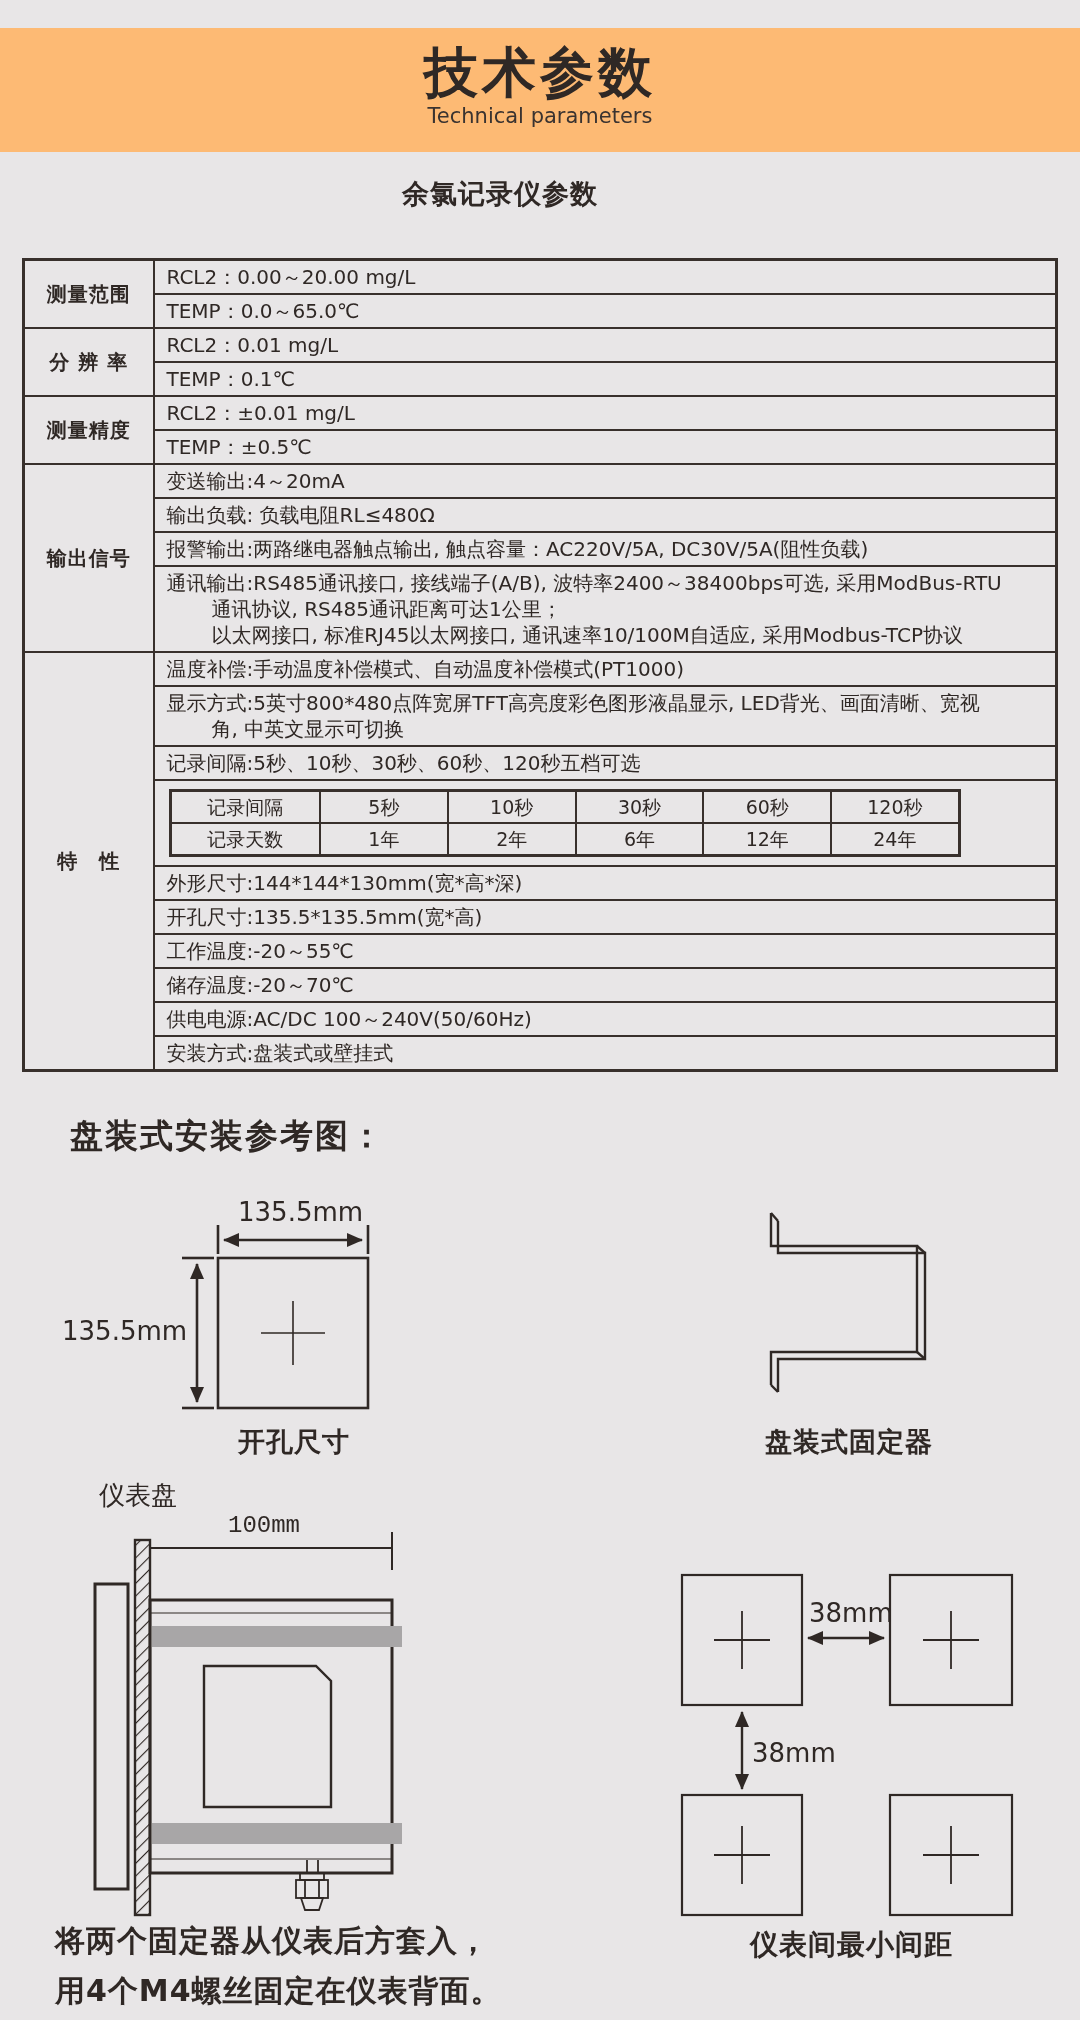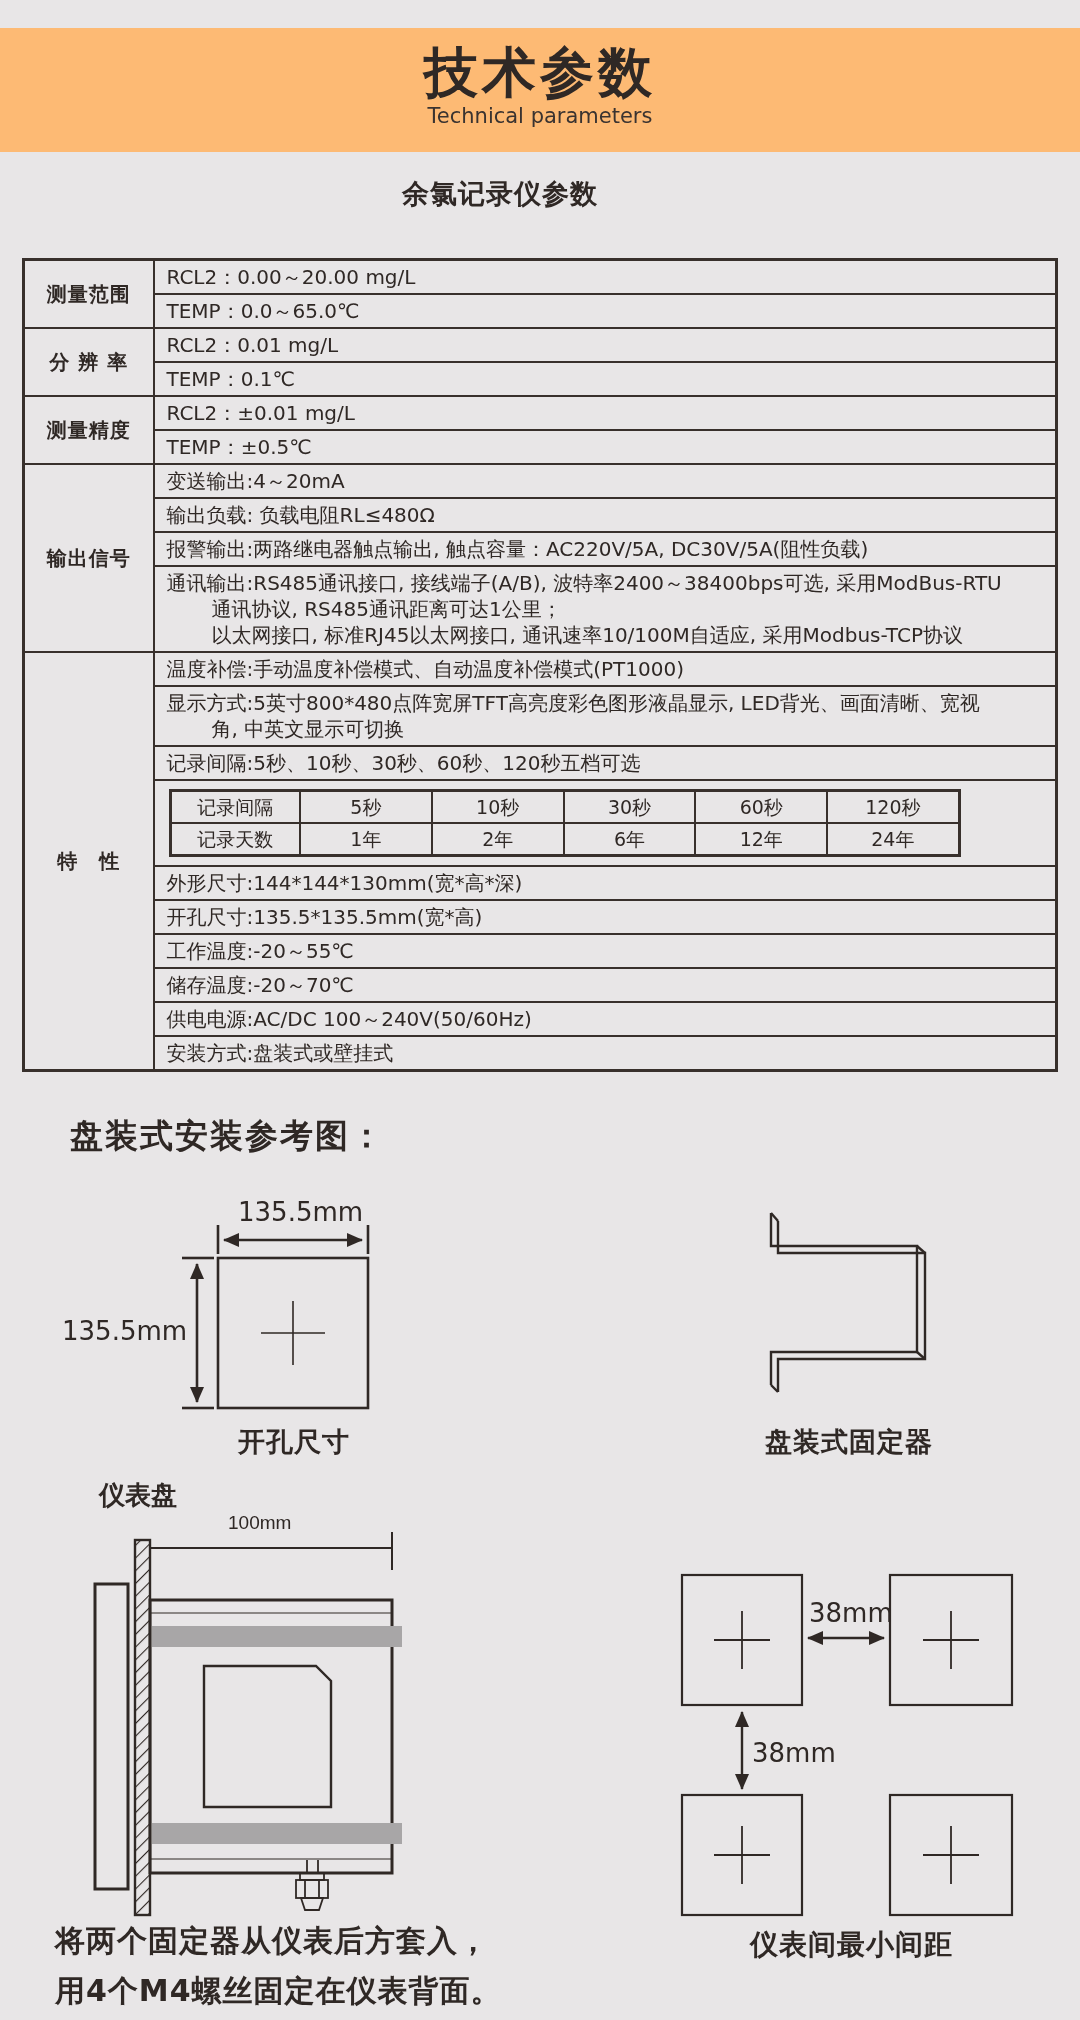--- a/index.html
+++ b/index.html
@@ -42,26 +42,26 @@
   td.val .cont { margin-left:45px; }
   
   table.rec {
     border-collapse:collapse; border:3px solid #38302c;
     width:792px; margin:5px 0 5px 2px; table-layout:fixed;
   }
   table.rec td {
     border:2px solid #38302c; font-size:19px; text-align:center;
     padding:3px 2px; line-height:24px;
   }
-  table.rec td.c0 { width:130px; }
+  table.rec td.c0 { width:150px; }
   
   .abs { position:absolute; white-space:nowrap; }
   .inst-heading { font-size:33px; font-weight:bold; letter-spacing:2px; }
   .dim  { font-size:26px; }
-  .dim-serif { font-size:19px; font-family:Liberation Sans, sans-serif; }
+  .dim-serif { font-size:24px; font-family:Liberation Mono, monospace; }
   .cap  { font-size:27px; font-weight:bold; letter-spacing:1px; }
   .panel-label { font-size:26px; }
   .note { font-size:30px; font-weight:bold; letter-spacing:1px; line-height:38px; }
   svg { position:absolute; left:0; top:1100px; }
 </style>
 </head>
 <body>
 
 <div class="band">
   <h1>技术参数</h1>
@@ -250,19 +250,19 @@
     <line x1="808" y1="1638" x2="884" y2="1638" stroke-width="2.4" marker-start="url(#ah)" marker-end="url(#ah)"></line>
     <line x1="742" y1="1712" x2="742" y2="1789" stroke-width="2.4" marker-start="url(#ah)" marker-end="url(#ah)"></line>
   </g>
 </svg>
 
 <div class="abs inst-heading" style="left:70px; top:1114px;">盘装式安装参考图：</div>
 <div class="abs dim" style="left:238px; top:1197px;">135.5mm</div>
 <div class="abs dim" style="left:62px; top:1316px;">135.5mm</div>
 <div class="abs cap" style="left:238px; top:1424px;">开孔尺寸</div>
 <div class="abs cap" style="left:765px; top:1424px;">盘装式固定器</div>
-<div class="abs panel-label" style="left:99px; top:1478px;font-weight:bold;">仪表盘</div>
+<div class="abs panel-label" style="left:99px; top:1478px;">仪表盘</div>
 <div class="abs dim-serif" style="left:228px; top:1512px;">100mm</div>
 <div class="abs dim" style="left:809px; top:1598px;">38mm</div>
 <div class="abs dim" style="left:752px; top:1738px;">38mm</div>
 <div class="abs cap" style="left:750px; top:1926px; font-size:28px;">仪表间最小间距</div>
 <div class="abs note" style="left:55px; top:1922px;">将两个固定器从仪表后方套入，</div>
 <div class="abs note" style="left:55px; top:1972px;">用4个M4螺丝固定在仪表背面。</div>
 
 </body></html>

